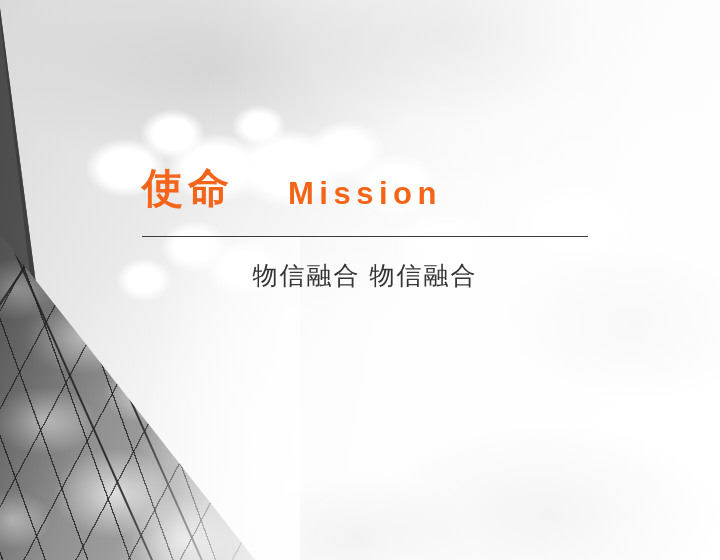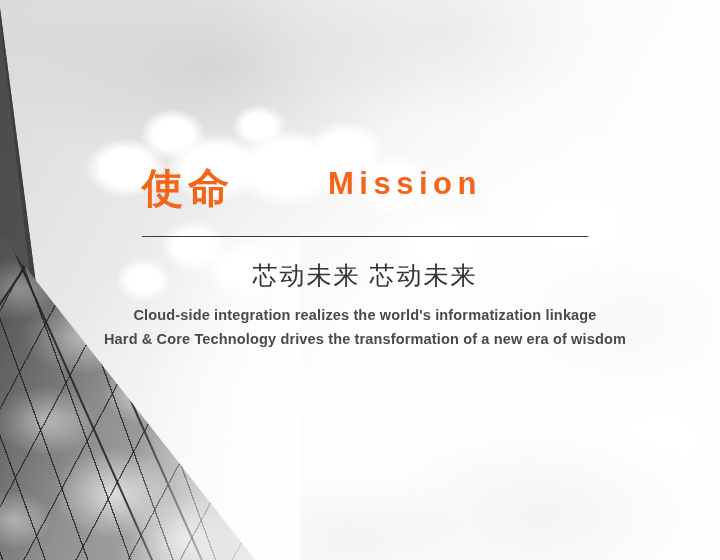--- a/index.html
+++ b/index.html
@@ -165,22 +165,21 @@
     inset: 0;
     z-index: 5;
   }
 
   .heading-row {
     position: absolute;
     left: 142px;
     top: 168px;
     width: 446px;
     display: flex;
-    align-items: flex-start;
-    gap: 40px;
+    align-items: flex-end;
   }
   .heading-cn {
     font-family: "Liberation Sans", "DejaVu Sans", sans-serif;
     font-size: 41px;
     font-weight: 700;
     letter-spacing: 5px;
     line-height: 1;
     color: #f4651a;
     white-space: nowrap;
   }
@@ -265,21 +264,17 @@
 
   <div class="content">
 
     <div class="heading-row">
       <span class="heading-cn">使命</span>
       <span class="heading-en">Mission</span>
     </div>
 
     <div class="divider"></div>
 
-    <div class="subtitle">芯动未来 芯动未来</div>
-
-    <div class="taglines">
-      <div class="tagline">Cloud-side integration realizes the world's informatization linkage</div>
-      <div class="tagline">Hard &amp; Core Technology drives the transformation of a new era of wisdom</div>
-    </div>
+    <div class="subtitle">物信融合 物信融合</div>
+
 
   </div>
 </div>
 
 </body></html>

